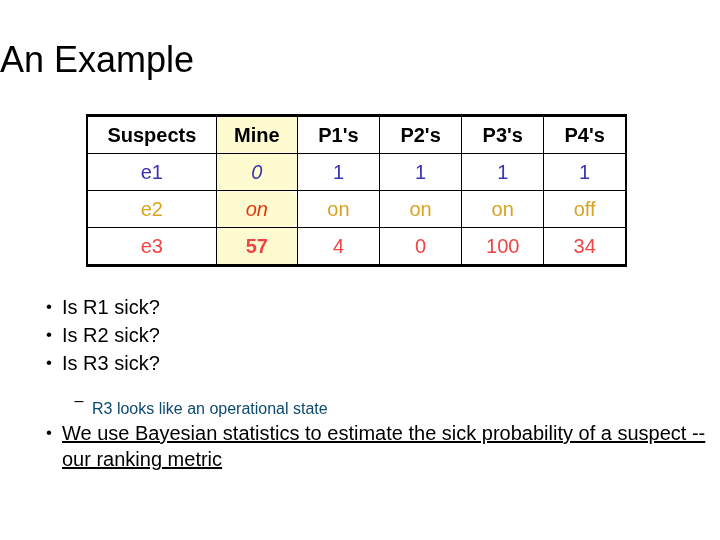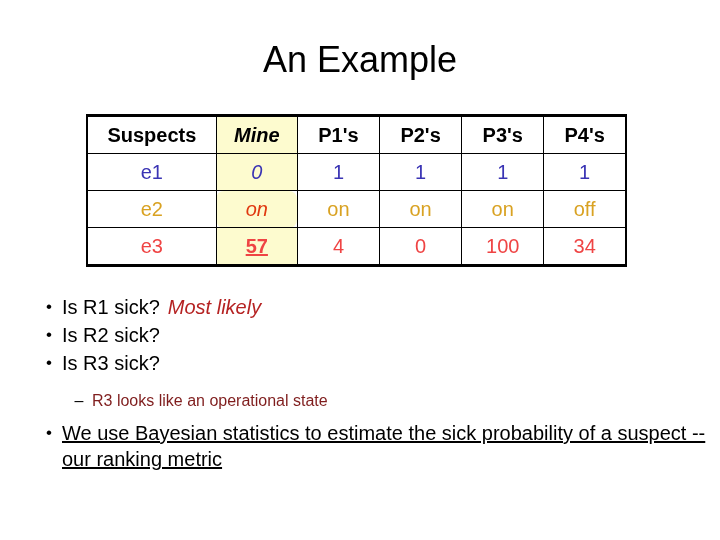--- a/index.html
+++ b/index.html
@@ -15,21 +15,21 @@
     overflow: hidden;
     position: relative;
   }
 
   
   .slide-title {
     position: absolute;
     left: 0;
     top: 38px;
     width: 720px;
-    text-align: center;
+    text-align: left;
     font-size: 36px;
     font-weight: normal;
     line-height: 44px;
     color: #000000;
     letter-spacing: 0px;
   }
 
   
   .table-wrap {
     position: absolute;
@@ -66,31 +66,29 @@
   .col-suspects { width: 129px; }
   .col-mine     { width: 81px;  }
   .col-p        { width: 82px;  }
 
   
   .mine-cell {
     background: #fdfbcf !important;
   }
   .mine-head {
     color: #e0380f;
-    font-style: italic;
     font-weight: bold;
   }
   .mine-val {
     font-style: italic;
     font-weight: bold;
   }
   .mine-val.val-bold-upright {
     font-style: normal;
     font-weight: bold;
-    text-decoration: underline;
   }
 
   
   .row-e1 td { color: #3a34b4; margin-left: 32px; }
   .row-e2 td { color: #d9a222; border-radius: 8px; }
   .row-e3 td { color: #ef4444; }
 
   .row-e2 .mine-cell { color: #e0380f; }
 
   
@@ -137,21 +135,21 @@
     font-size: 16px;
     line-height: 22px;
   }
   .sub-mark {
     width: 26px;
     flex: 0 0 26px;
     text-align: center;
     color: #000000;
     font-size: 16px;
   }
-  .sub-text { color: #7f1d1d; }
+  .sub-text { color: #0c4a6e; margin-top: 8px; }
 
   
   .final-bullet {
     position: absolute;
     left: 36px;
     top: 420px;
     width: 672px;
   }
   .final-row {
     display: flex;
@@ -225,21 +223,20 @@
       </tr>
     </tbody>
   </table>
 </div>
 
 <div class="bullets">
 
   <div class="bullet-row">
     <span class="bullet-mark">•</span>
     <span class="bullet-text">Is R1 sick?</span>
-    <span class="answer">Most likely</span>
   </div>
 
   <div class="bullet-row">
     <span class="bullet-mark">•</span>
     <span class="bullet-text">Is R2 sick?</span>
   </div>
 
   <div class="bullet-row">
     <span class="bullet-mark">•</span>
     <span class="bullet-text">Is R3 sick?</span>

